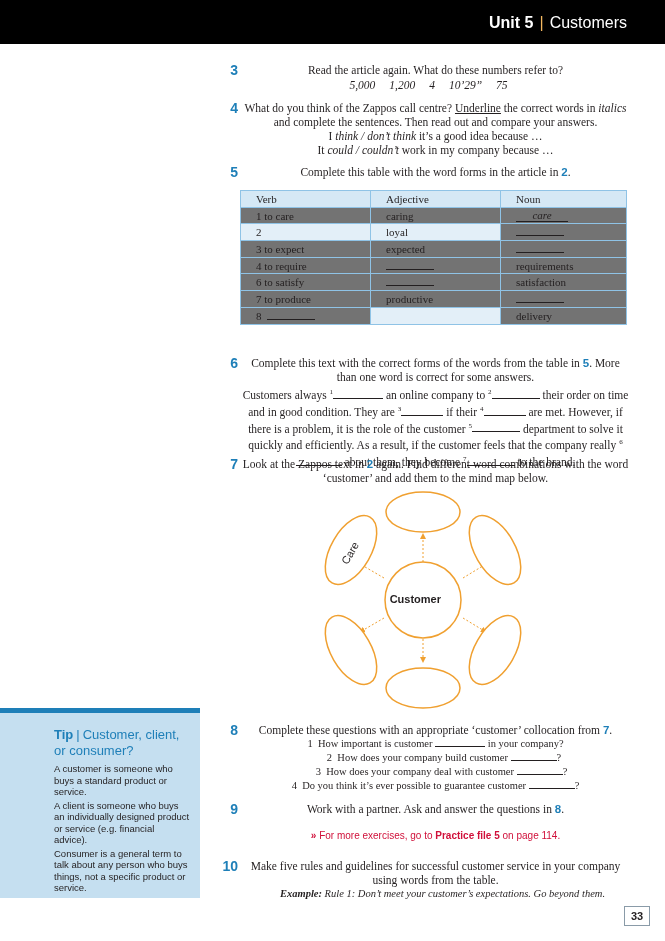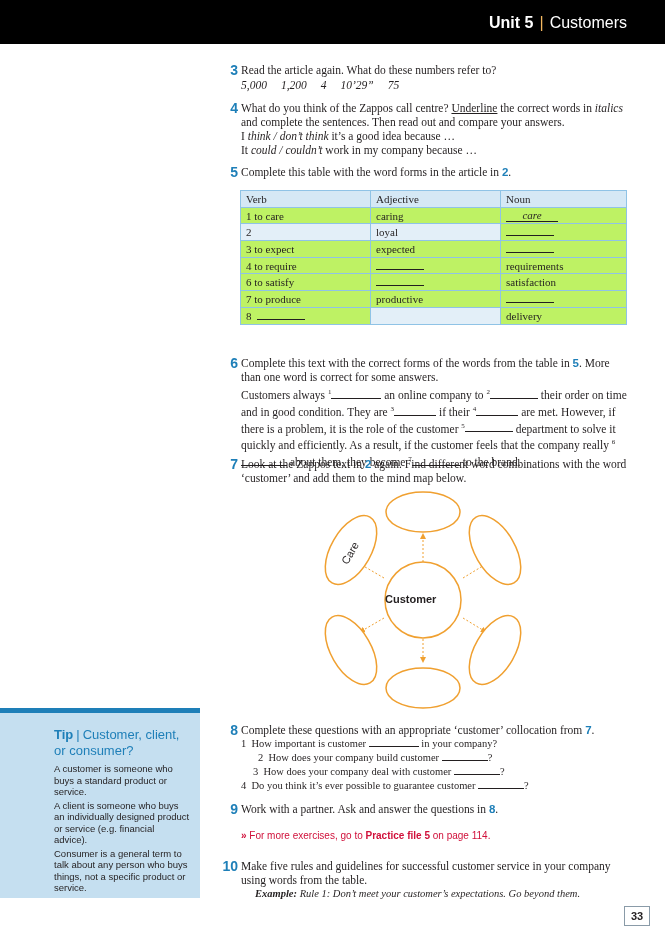--- a/index.html
+++ b/index.html
@@ -6,33 +6,33 @@
   html, body { width: 665px; height: 941px; background: #ffffff; overflow: hidden; }
   body { position: relative; font-family: "Liberation Serif", serif; color: #231f20; }
 
   .header-bar { position: absolute; left: 0; top: 0; width: 665px; height: 44px; background: #000000; }
   .header-title { position: absolute; right: 38px; top: 14px; font-family: "Liberation Sans", sans-serif; font-size: 16px; color: #ffffff; white-space: nowrap; }
   .header-title .unit { font-weight: bold; }
   .header-title .sep { color: #f4b860; margin: 0 6px; }
 
   .ex { position: absolute; left: 220px; width: 410px; font-size: 11.5px; line-height: 14px; }
   .ex .num { position: absolute; left: 0; top: 0; width: 18px; font-family: "Liberation Sans", sans-serif; font-weight: bold; font-size: 14px; color: #1e7fb8; text-align: right; }
-  .ex .body { margin-left: 21px; }
+  .ex .body { margin-left: 21px; text-align: center; }
   .ref { font-family: "Liberation Sans", sans-serif; font-weight: bold; color: #1e7fb8; }
   .it { font-style: italic; }
   .ul { text-decoration: underline; }
   .numbers-row span { display: inline-block; margin-right: 14px; font-style: italic; }
   .sub { margin-top: 1px; }
   .blank { display: inline-block; border-bottom: 1px solid #231f20; height: 10px; vertical-align: baseline; }
   sup { font-size: 7px; }
 
   table.wf { position: absolute; left: 240px; top: 190px; width: 387px; border-collapse: collapse; font-size: 11px; }
-  table.wf th, table.wf td { border: 1px solid #8fc3e6; height: 16.7px; padding: 0 5px; text-align: left; font-weight: normal; }
+  table.wf th, table.wf td { border: 1px solid #8fc3e6; height: 16.7px; padding: 0 15px; text-align: left; font-weight: normal; }
   table.wf th { background: #d5e8f5; }
-  table.wf td.light { background: #bef264; }
+  table.wf td.light { background: #737373; }
   table.wf td.tint { background: #e3eff8; }
 
   .diagram { position: absolute; left: 300px; top: 490px; width: 250px; height: 220px; }
 
   .tip { position: absolute; left: 0; top: 708px; width: 200px; height: 190px; background: #c5dff0; border-top: 5px solid #1e7fb8; padding: 14px 10px 0 54px; font-family: "Liberation Sans", sans-serif; }
   .tip-title { font-size: 13px; color: #1e7fb8; line-height: 16px; margin-bottom: 4px; }
   .tip-title b { font-weight: bold; }
   .tip-title .bar { margin: 0 3px; }
   .tip p { font-size: 9.5px; line-height: 11.5px; color: #231f20; margin-bottom: 2px; }
 
@@ -152,21 +152,21 @@
     <g stroke="#f0a030" stroke-width="1.5" fill="#ffffff">
       <circle cx="123" cy="110" r="38"></circle>
       <ellipse cx="123" cy="22" rx="37" ry="20"></ellipse>
       <ellipse cx="195" cy="60" rx="20" ry="38" transform="rotate(-30 195 60)"></ellipse>
       <ellipse cx="195" cy="160" rx="20" ry="38" transform="rotate(30 195 160)"></ellipse>
       <ellipse cx="123" cy="198" rx="37" ry="20"></ellipse>
       <ellipse cx="51" cy="160" rx="20" ry="38" transform="rotate(-30 51 160)"></ellipse>
       <ellipse cx="51" cy="60" rx="20" ry="38" transform="rotate(30 51 60)"></ellipse>
     </g>
   </svg>
-  <div style="position:absolute;left:85px;top:103px;width:56px;text-align:left;font-family:'Liberation Sans',sans-serif;font-weight:bold;font-size:11px;">Customer</div>
+  <div style="position:absolute;left:85px;top:103px;width:56px;text-align:right;font-family:'Liberation Sans',sans-serif;font-weight:bold;font-size:11px;">Customer</div>
   <div style="position:absolute;left:30px;top:57px;width:40px;text-align:center;font-family:'Liberation Sans',sans-serif;font-size:11px;transform:rotate(-60deg);">Care</div>
 </div>
 
 <div class="tip">
   <div class="tip-title"><b>Tip</b><span class="bar">|</span><span>Customer, client, or consumer?</span></div>
   <p>A customer is someone who buys a standard product or service.</p>
   <p>A client is someone who buys an individually designed product or service (e.g. financial advice).</p>
   <p>Consumer is a general term to talk about any person who buys things, not a specific product or service.</p>
 </div>
 

